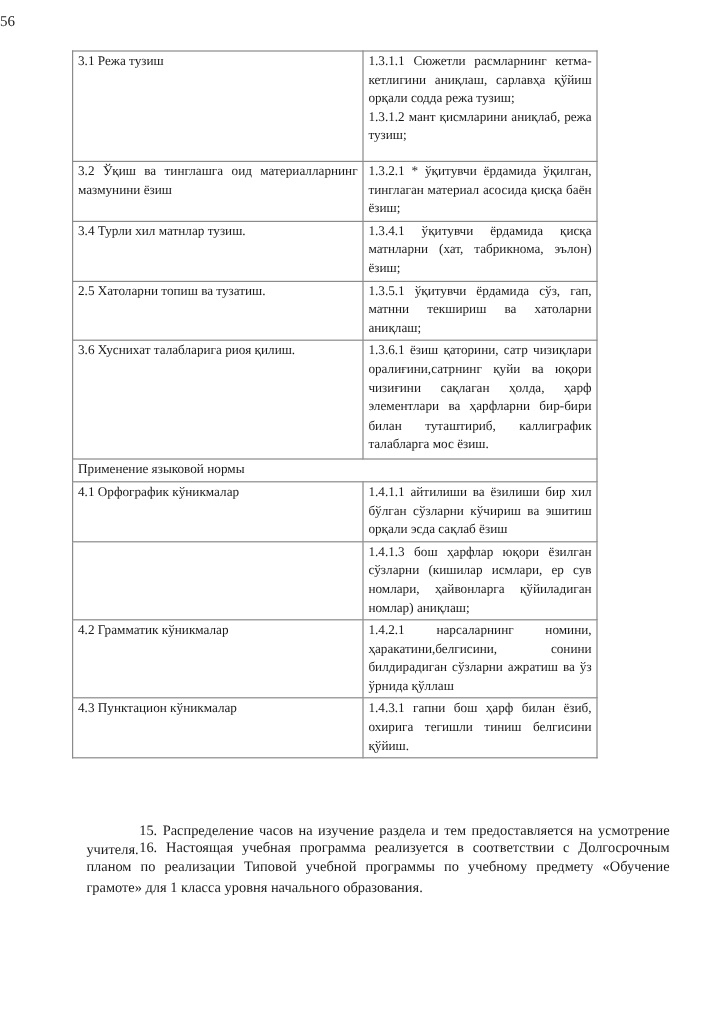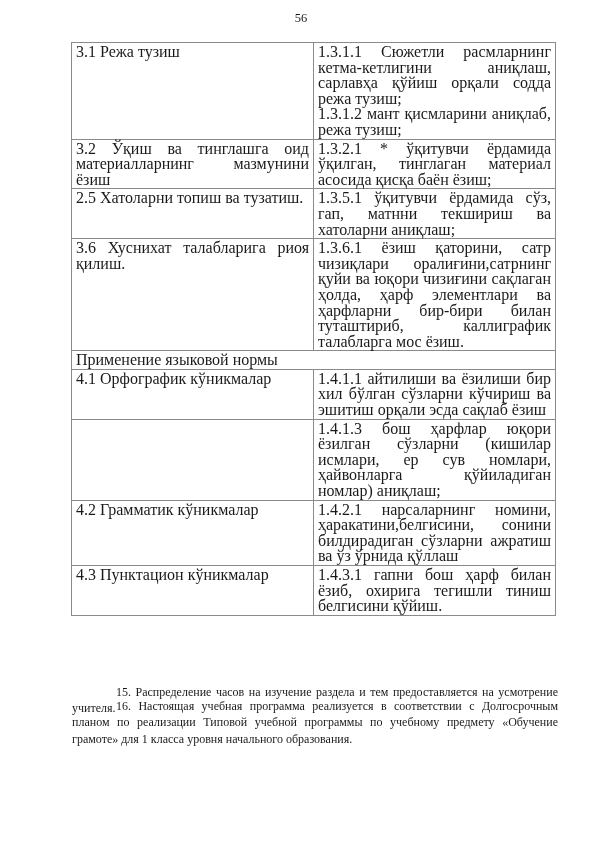--- a/index.html
+++ b/index.html
@@ -3,26 +3,26 @@
 <meta charset="utf-8">
 <style>
   html, body { margin: 0; padding: 0; background: #ffffff; }
   body {
     width: 602px; height: 850px; position: relative; overflow: hidden;
     font-family: "Liberation Serif", "DejaVu Serif", serif;
     color: #1a1a1a;
   }
   .page-number {
     position: absolute; top: 11px; left: 0; width: 602px;
-    text-align: center; font-size: 12.5px;
+    text-align: left; font-size: 12.5px;
   }
   table.curriculum {
-    position: absolute; top: 42px; left: 71px;
-    width: 485px; border-collapse: collapse; table-layout: fixed;
-    font-size: 16px; line-height: 15.6px;
+    position: absolute; top: 42px; left: 60px;
+    width: 438px; border-collapse: collapse; table-layout: fixed;
+    font-size: 11px; line-height: 15.6px;
   }
   table.curriculum td {
     border: 1.3px solid #8a8a8a;
     vertical-align: top;
     padding: 1px 4px 1px 4px;
   }
   td.col-left { width: 233px; }
   td.col-right { text-align: justify; text-align-last: left; }
   .just { text-align: justify; display: block; }
   .para {
@@ -43,20 +43,24 @@
       <td class="col-right">
         <span class="just">1.3.1.1 Сюжетли расмларнинг кетма-кетлигини аниқлаш, сарлавҳа қўйиш орқали содда режа тузиш;</span>
         <span class="just">1.3.1.2 мант қисмларини аниқлаб, режа тузиш;</span>
       </td>
     </tr>
     <tr style="height:47px">
       <td class="col-left">
           <span class="just">3.2 Ўқиш ва тинглашга оид материалларнинг мазмунини ёзиш</span>
         </td>
       <td class="col-right">1.3.2.1 * ўқитувчи ёрдамида ўқилган, тинглаган материал асосида қисқа баён ёзиш;</td>
+    </tr>
+    <tr style="height:47px">
+      <td class="col-left">3.4 Турли хил матнлар тузиш.</td>
+      <td class="col-right">1.3.4.1 ўқитувчи ёрдамида қисқа матнларни (хат, табрикнома, эълон) ёзиш;</td>
     </tr>
     <tr style="height:47px">
       <td class="col-left">2.5 Хатоларни топиш ва тузатиш.</td>
       <td class="col-right">1.3.5.1 ўқитувчи ёрдамида сўз, гап, матнни текшириш ва хатоларни аниқлаш;</td>
     </tr>
     <tr style="height:99px">
       <td class="col-left">
           <span class="just">3.6 Хуснихат талабларига риоя қилиш.</span>
         </td>
       <td class="col-right">1.3.6.1 ёзиш қаторини, сатр чизиқлари оралиғини,сатрнинг қуйи ва юқори чизиғини сақлаган ҳолда, ҳарф элементлари ва ҳарфларни бир-бири билан туташтириб, каллиграфик талабларга мос ёзиш.</td>

